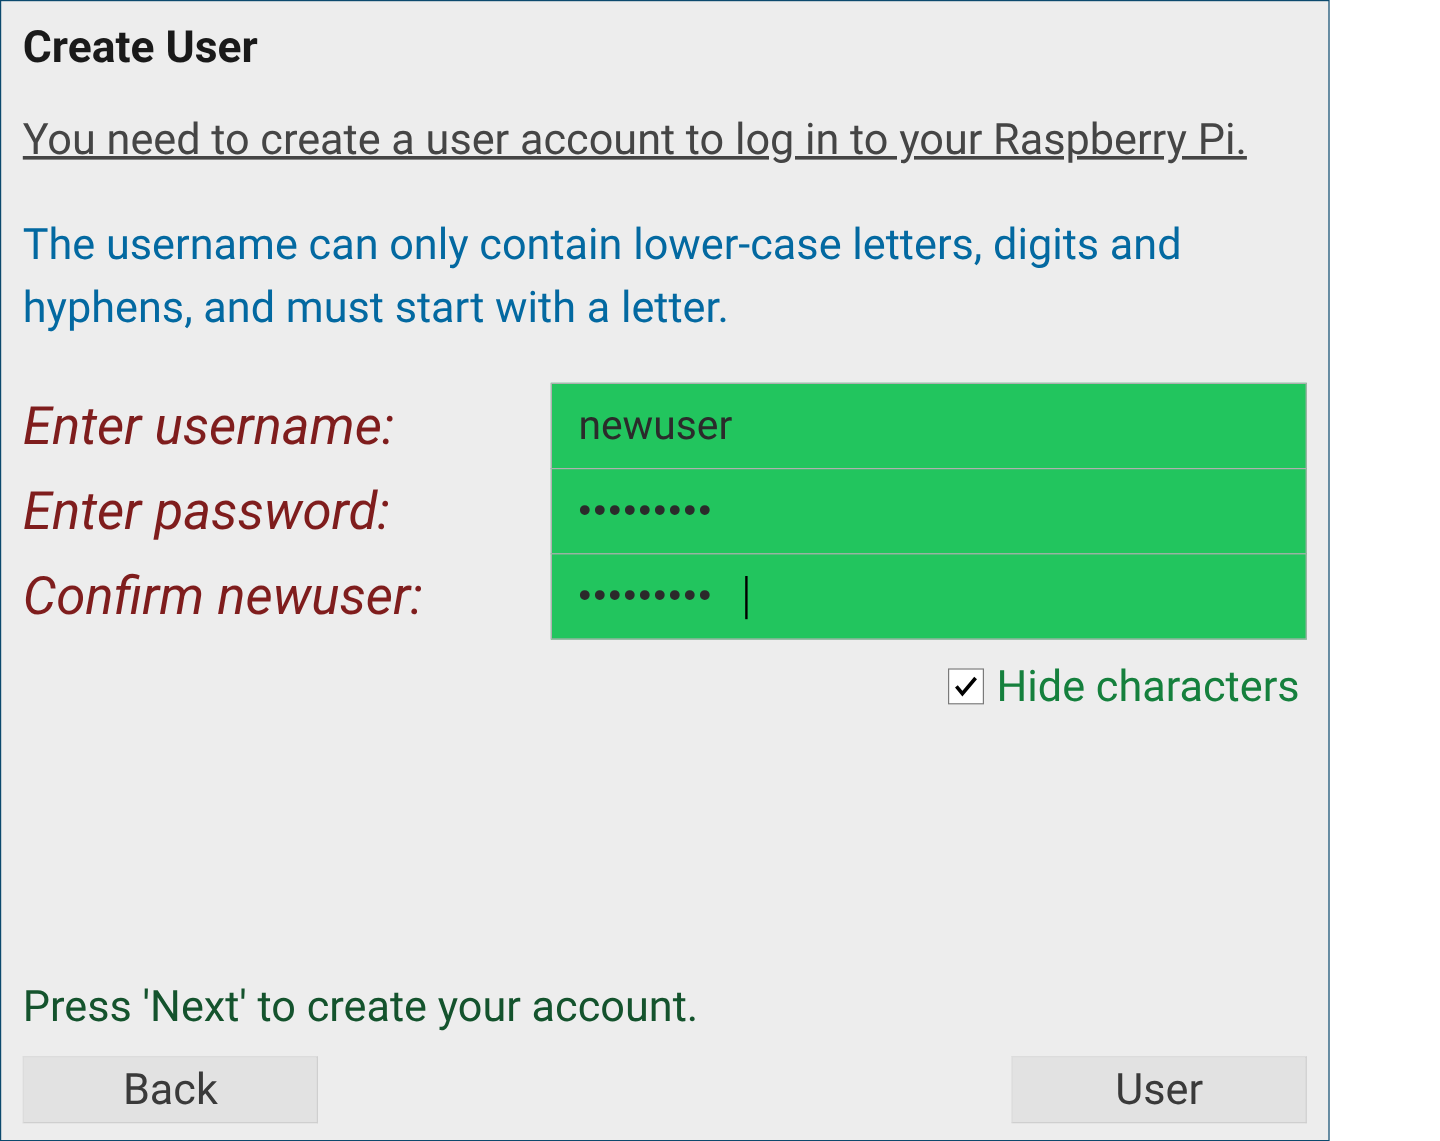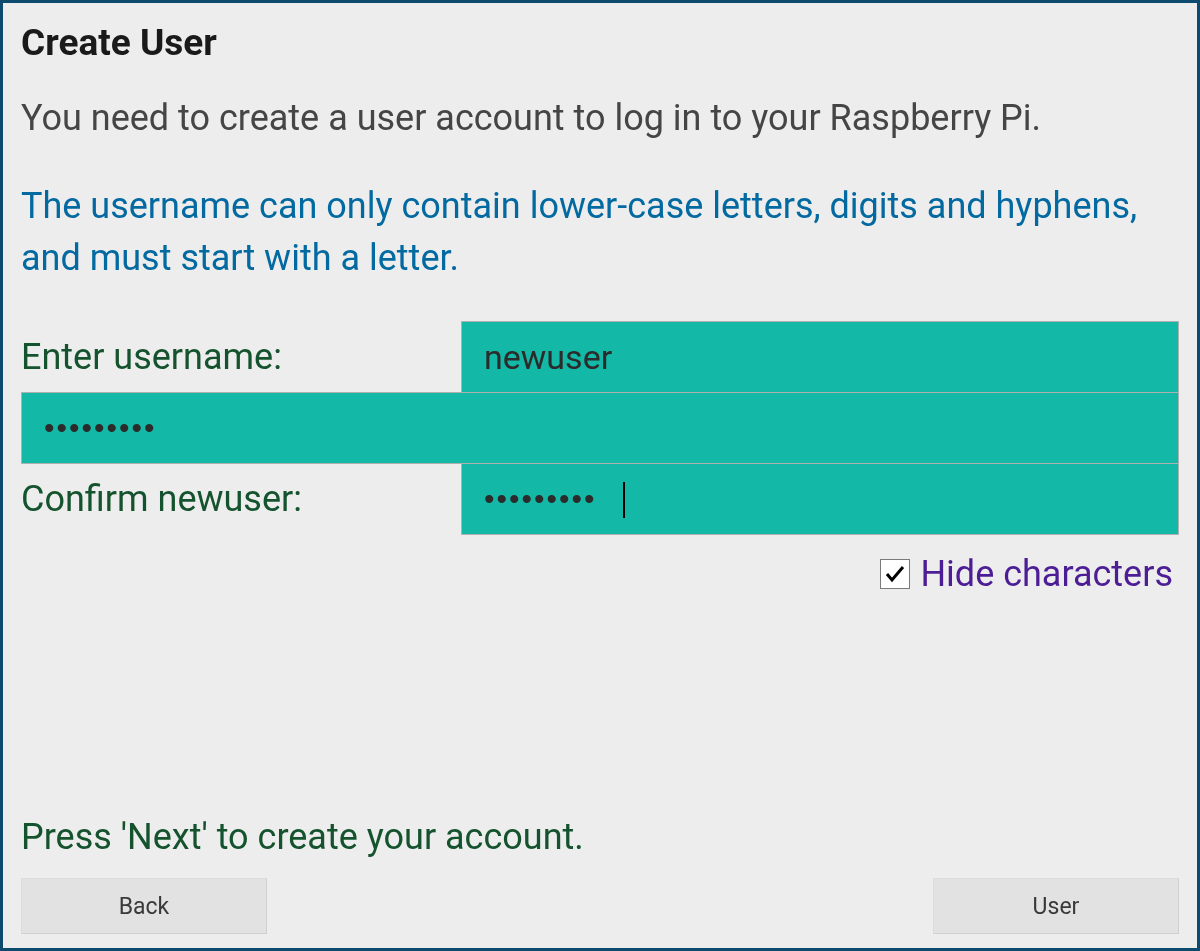--- a/index.html
+++ b/index.html
@@ -7,68 +7,70 @@
       margin: 0;
       padding: 0;
     }
     body {
       font-family: -apple-system, BlinkMacSystemFont, "Segoe UI", Roboto, "Helvetica Neue", Arial, sans-serif;
       background: #fff;
       width: 1200px;
       height: 951px;
     }
     .dialog {
-      width: 1200px;
+      width: 1108px;
       height: 951px;
-      border: 3px solid #0c4a6e;
+      border: 1px solid #0c4a6e;
       background: #ededed;
       padding: 18px 18px 14px 18px;
       display: flex;
       flex-direction: column;
       color: #363636;
     }
     .title {
       font-size: 37px;
       font-weight: 700;
       color: #1a1a1a;
       margin-bottom: 28px;
     }
     .description {
       font-size: 36px;
       line-height: 1.45;
       color: #454545;
       margin-bottom: 36px;
+      text-decoration: underline;
     }
     .rules {
       font-size: 36px;
       line-height: 1.45;
       color: #0369a1;
       margin-bottom: 36px;
     }
     .form-table {
       display: flex;
       flex-direction: column;
       gap: 0;
     }
     .form-row {
       display: flex;
       align-items: center;
       gap: 0;
     }
     .form-label {
-      font-size: 36px;
-      color: #14532d;
+      font-size: 44px;
+      color: #7f1d1d;
       width: 440px;
       flex-shrink: 0;
+      font-style: italic;
     }
     .form-input {
       flex: 1;
       height: 72px;
       border: 1px solid #b0b0b0;
-      background: #14b8a6;
+      background: #22c55e;
       font-size: 34px;
       padding: 0 22px;
       color: #2b2b2b;
       outline: none;
       font-family: inherit;
       letter-spacing: normal;
     }
     .form-input.password-dots {
       font-family: Arial, sans-serif;
       font-size: 30px;
@@ -95,41 +97,41 @@
       align-items: center;
       justify-content: center;
       cursor: pointer;
     }
     .checkbox svg {
       width: 24px;
       height: 24px;
     }
     .hide-label {
       font-size: 36px;
-      color: #4c1d95;
+      color: #15803d;
       padding-right: 6px;
     }
     .instruction {
       font-size: 36px;
       color: #14532d;
       margin-top: auto;
       margin-bottom: 20px;
     }
     .button-row {
       display: flex;
       justify-content: space-between;
     }
     .btn {
       width: 246px;
       height: 56px;
       background: #e2e2e2;
       border: 1px solid #cfcfcf;
       border-top-color: #dcdcdc;
       border-left-color: #dcdcdc;
-      font-size: 23px;
+      font-size: 36px;
       color: #3a3a3a;
       cursor: pointer;
       font-family: inherit;
       display: flex;
       align-items: center;
       justify-content: center;
     }
     .pw-wrap {
       flex: 1;
       position: relative;
@@ -155,20 +157,21 @@
   <div class="rules">The username can only contain lower-case letters, digits and hyphens, and must start with a letter.</div>
 
   <div class="form-table">
 
     <div class="form-row">
       <div class="form-label">Enter username:</div>
       <input class="form-input" type="text" value="newuser" style="">
     </div>
 
     <div class="form-row">
+      <div class="form-label">Enter password:</div>
       <input class="form-input password-dots" type="text" value="•••••••••" style="">
     </div>
 
     <div class="form-row">
       <div class="form-label">Confirm newuser:</div>
       <div class="pw-wrap">
         <input class="form-input password-dots" style="width: 100%;" type="text" value="•••••••••">
         <div class="pw-cursor"></div>
       </div>
     </div>

